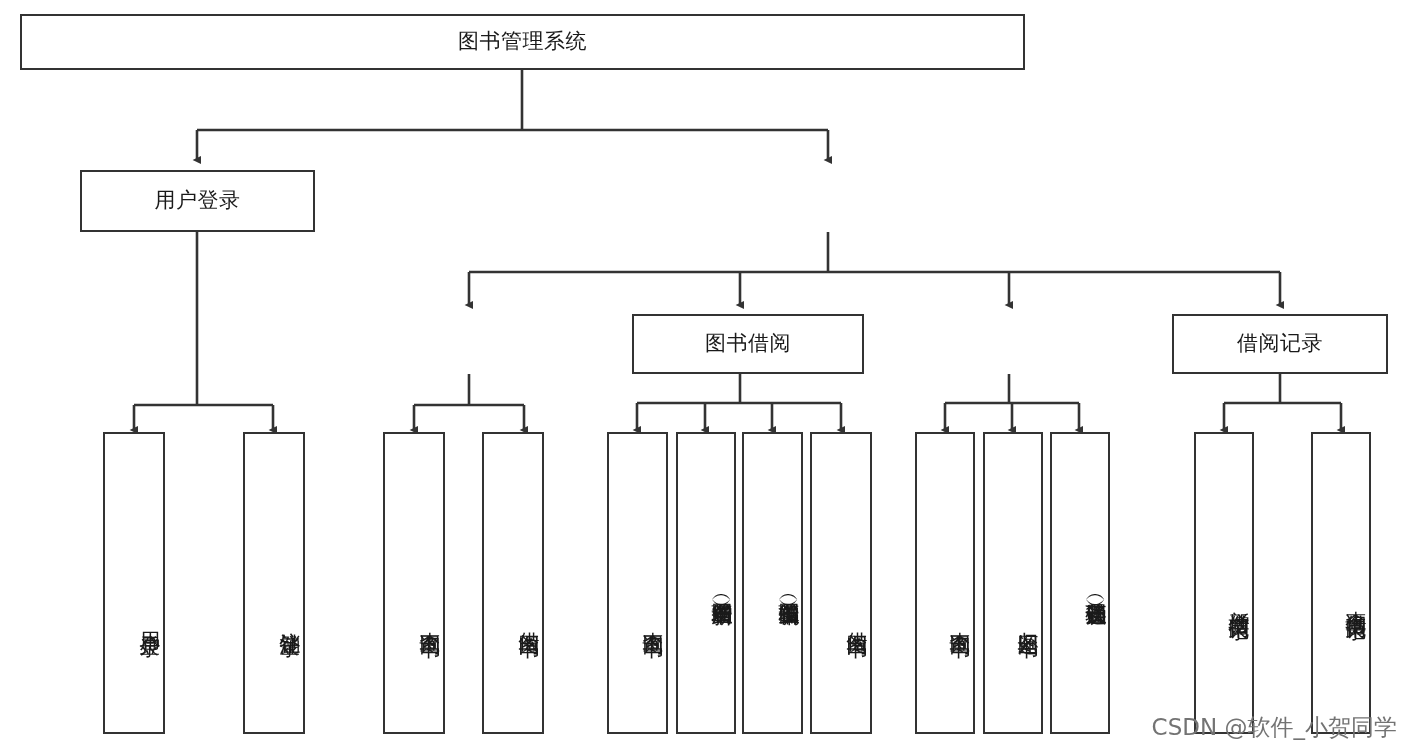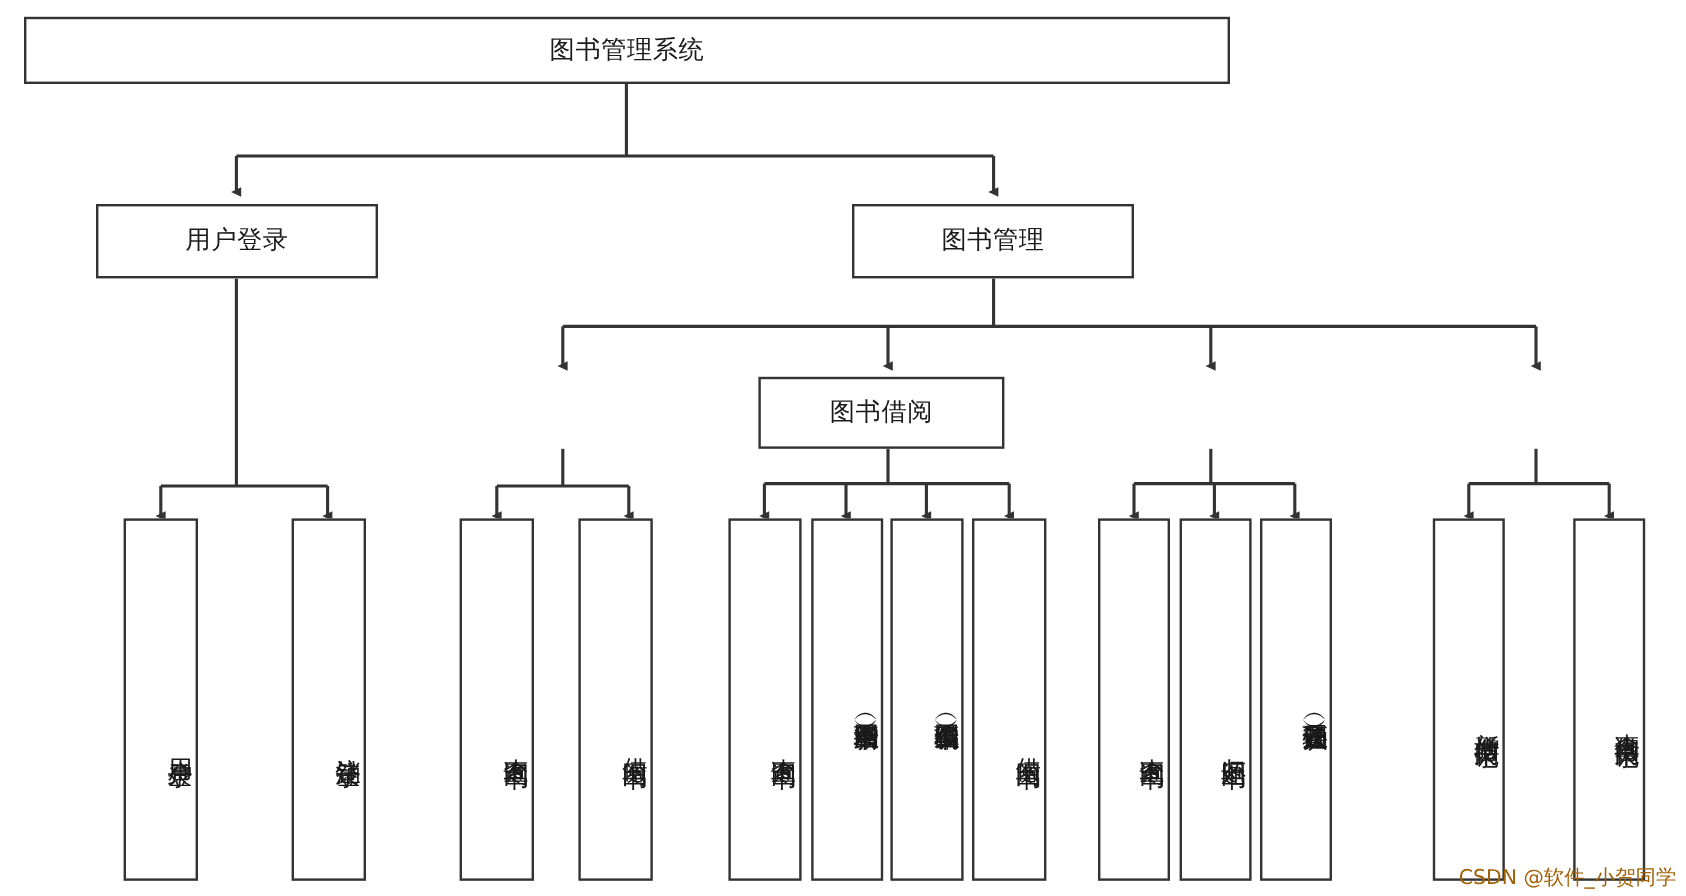--- a/index.html
+++ b/index.html
@@ -61,22 +61,22 @@
     letter-spacing: 0px;
     line-height: 1.22;
   }
   .label-inner {
     display: block;
   }
   #watermark {
     position: absolute;
     right: 8px;
     bottom: 4px;
-    font-size: 17px;
-    color: #a16207;
+    font-size: 23px;
+    color: #737373;
     z-index: 5;
     white-space: nowrap;
     font-family: "DejaVu Sans", "Liberation Sans", sans-serif;
   }
 </style>
 </head>
 <body>
 
 <div id="diagram-root">
 
@@ -132,30 +132,30 @@
   </svg>
 
   <div class="node node-h node-root" style="left:20px; top:14px; width:1005px; height:56px;">
     <span class="label-inner">图书管理系统</span>
   </div>
 
   <div class="node node-h" style="left:80px; top:170px; width:235px; height:62px;">
     <span class="label-inner">用户登录</span>
   </div>
 
-  <div class="node node-h" style="left:710px; top:170px; width:235px; height:62px;">
-    <span class="label-inner">图书管理</span>
-  </div>
-
-
-  <div class="node node-h" style="left:632px; top:314px; width:205px; height:60px;">
+
+
+  <div class="node node-h" style="left:632px; top:314px; width:232px; height:60px;">
     <span class="label-inner">图书借阅</span>
   </div>
 
 
+  <div class="node node-h" style="left:1172px; top:314px; width:216px; height:60px;">
+    <span class="label-inner">借阅记录</span>
+  </div>
 
   <div class="node node-v" style="left:103px; top:432px; width:62px; height:302px; padding-top:72px;">
     <span class="label-inner">用户登录</span>
   </div>
 
   <div class="node node-v" style="left:243px; top:432px; width:62px; height:302px; padding-top:72px;">
     <span class="label-inner">注销登录</span>
   </div>
 
   <div class="node node-v" style="left:383px; top:432px; width:62px; height:302px; padding-top:72px;">

